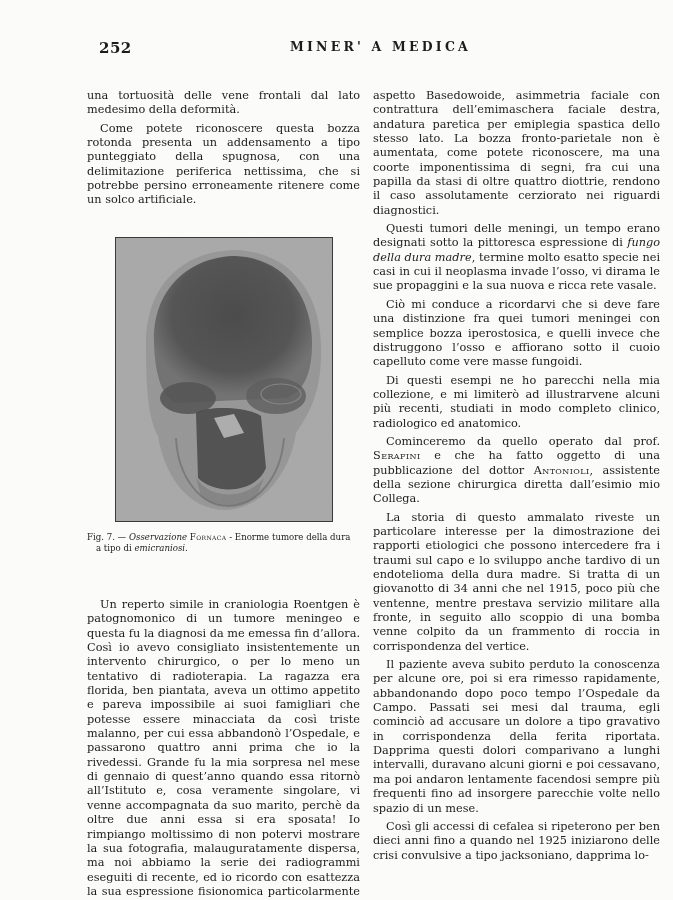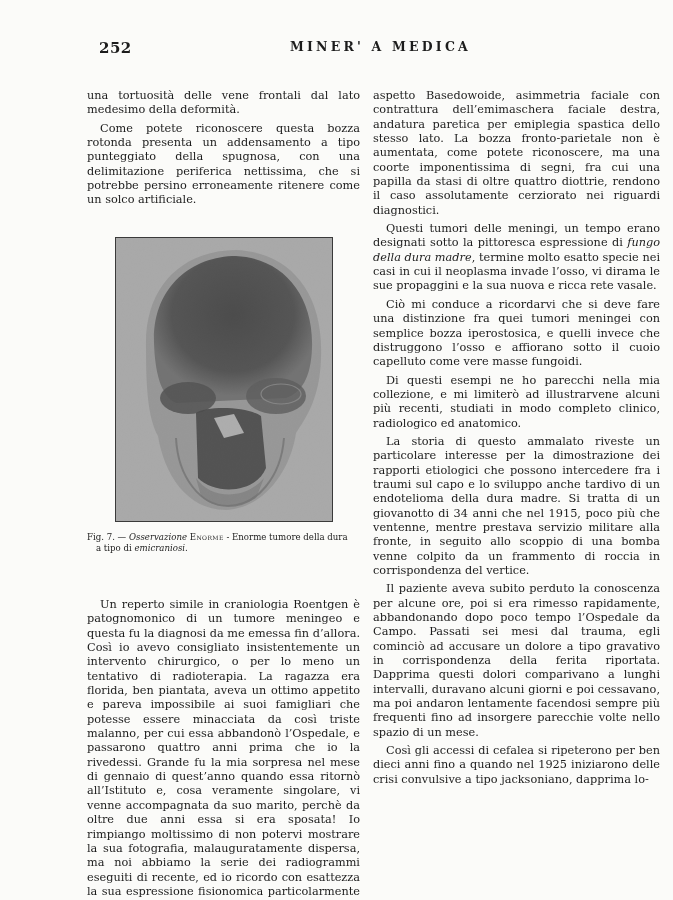--- a/index.html
+++ b/index.html
@@ -92,30 +92,31 @@
 
     <path d="M60,200 C62,240 85,268 112,268 C140,268 165,240 168,200" fill="none" stroke="#5a5a5a" stroke-width="2" opacity="0.6"></path>
     <path d="M80,240 C95,262 130,262 148,240 L140,260 C120,272 95,270 85,258 Z" fill="#6a6a6a" opacity="0.5"></path>
     <rect width="216" height="283" fill="#888" filter="url(#noise)" opacity="0.35"></rect>
   </svg>
 </div>
 
 <div class="figure-caption">
   <span>Fig. 7. —</span>
   <em>Osservazione</em>
-  <span class="sc">Enorme</span>
+  <span class="sc">Fornaca</span>
   <span>- Enorme tumore della dura</span>
   <span class="line2"><span>a tipo di</span> <em>emicraniosi.</em></span>
 </div>
 
 <div class="col col-left-bottom">
   <p>Un reperto simile in craniologia Roentgen è patognomonico di un tumore meningeo e questa fu la diagnosi da me emessa fin d’allora. Così io avevo consigliato insistentemente un intervento chirurgico, o per lo meno un tentativo di radioterapia. La ragazza era florida, ben piantata, aveva un ottimo appetito e pareva impossibile ai suoi famigliari che potesse essere minacciata da così triste malanno, per cui essa abbandonò l’Ospedale, e passarono quattro anni prima che io la rivedessi. Grande fu la mia sorpresa nel mese di gennaio di quest’anno quando essa ritornò all’Istituto e, cosa veramente singolare, vi venne accompagnata da suo marito, perchè da oltre due anni essa si era sposata! Io rimpiango moltissimo di non potervi mostrare la sua fotografia, malauguratamente dispersa, ma noi abbiamo la serie dei radiogrammi eseguiti di recente, ed io ricordo con esattezza la sua espressione fisionomica particolarmente idiota con occhi sporgenti, pallore intensissimo,</p>
 </div>
 
 <div class="col col-right">
   <p class="no-indent">aspetto Basedowoide, asimmetria faciale con contrattura dell’emimaschera faciale destra, andatura paretica per emiplegia spastica dello stesso lato. La bozza fronto-parietale non è aumentata, come potete riconoscere, ma una coorte imponentissima di segni, fra cui una papilla da stasi di oltre quattro diottrie, rendono il caso assolutamente cerziorato nei riguardi diagnostici.</p>
   <p><span>Questi tumori delle meningi, un tempo erano designati sotto la pittoresca espressione di</span> <em>fungo della dura madre</em><span>, termine molto esatto specie nei casi in cui il neoplasma invade l’osso, vi dirama le sue propaggini e la sua nuova e ricca rete vasale.</span></p>
   <p>Ciò mi conduce a ricordarvi che si deve fare una distinzione fra quei tumori meningei con semplice bozza iperostosica, e quelli invece che distruggono l’osso e affiorano sotto il cuoio capelluto come vere masse fungoidi.</p>
   <p>Di questi esempi ne ho parecchi nella mia collezione, e mi limiterò ad illustrarvene alcuni più recenti, studiati in modo completo clinico, radiologico ed anatomico.</p>
+  <p><span>Cominceremo da quello operato dal prof.</span> <span class="sc">Serafini</span> <span>e che ha fatto oggetto di una pubblicazione del dottor</span> <span class="sc">Antonioli</span><span>, assistente della sezione chirurgica diretta dall’esimio mio Collega.</span></p>
   <p>La storia di questo ammalato riveste un particolare interesse per la dimostrazione dei rapporti etiologici che possono intercedere fra i traumi sul capo e lo sviluppo anche tardivo di un endotelioma della dura madre. Si tratta di un giovanotto di 34 anni che nel 1915, poco più che ventenne, mentre prestava servizio militare alla fronte, in seguito allo scoppio di una bomba venne colpito da un frammento di roccia in corrispondenza del vertice.</p>
   <p>Il paziente aveva subito perduto la conoscenza per alcune ore, poi si era rimesso rapidamente, abbandonando dopo poco tempo l’Ospedale da Campo. Passati sei mesi dal trauma, egli cominciò ad accusare un dolore a tipo gravativo in corrispondenza della ferita riportata. Dapprima questi dolori comparivano a lunghi intervalli, duravano alcuni giorni e poi cessavano, ma poi andaron lentamente facendosi sempre più frequenti fino ad insorgere parecchie volte nello spazio di un mese.</p>
   <p>Così gli accessi di cefalea si ripeterono per ben dieci anni fino a quando nel 1925 iniziarono delle crisi convulsive a tipo jacksoniano, dapprima lo-</p>
 </div>
 
 </body></html>

